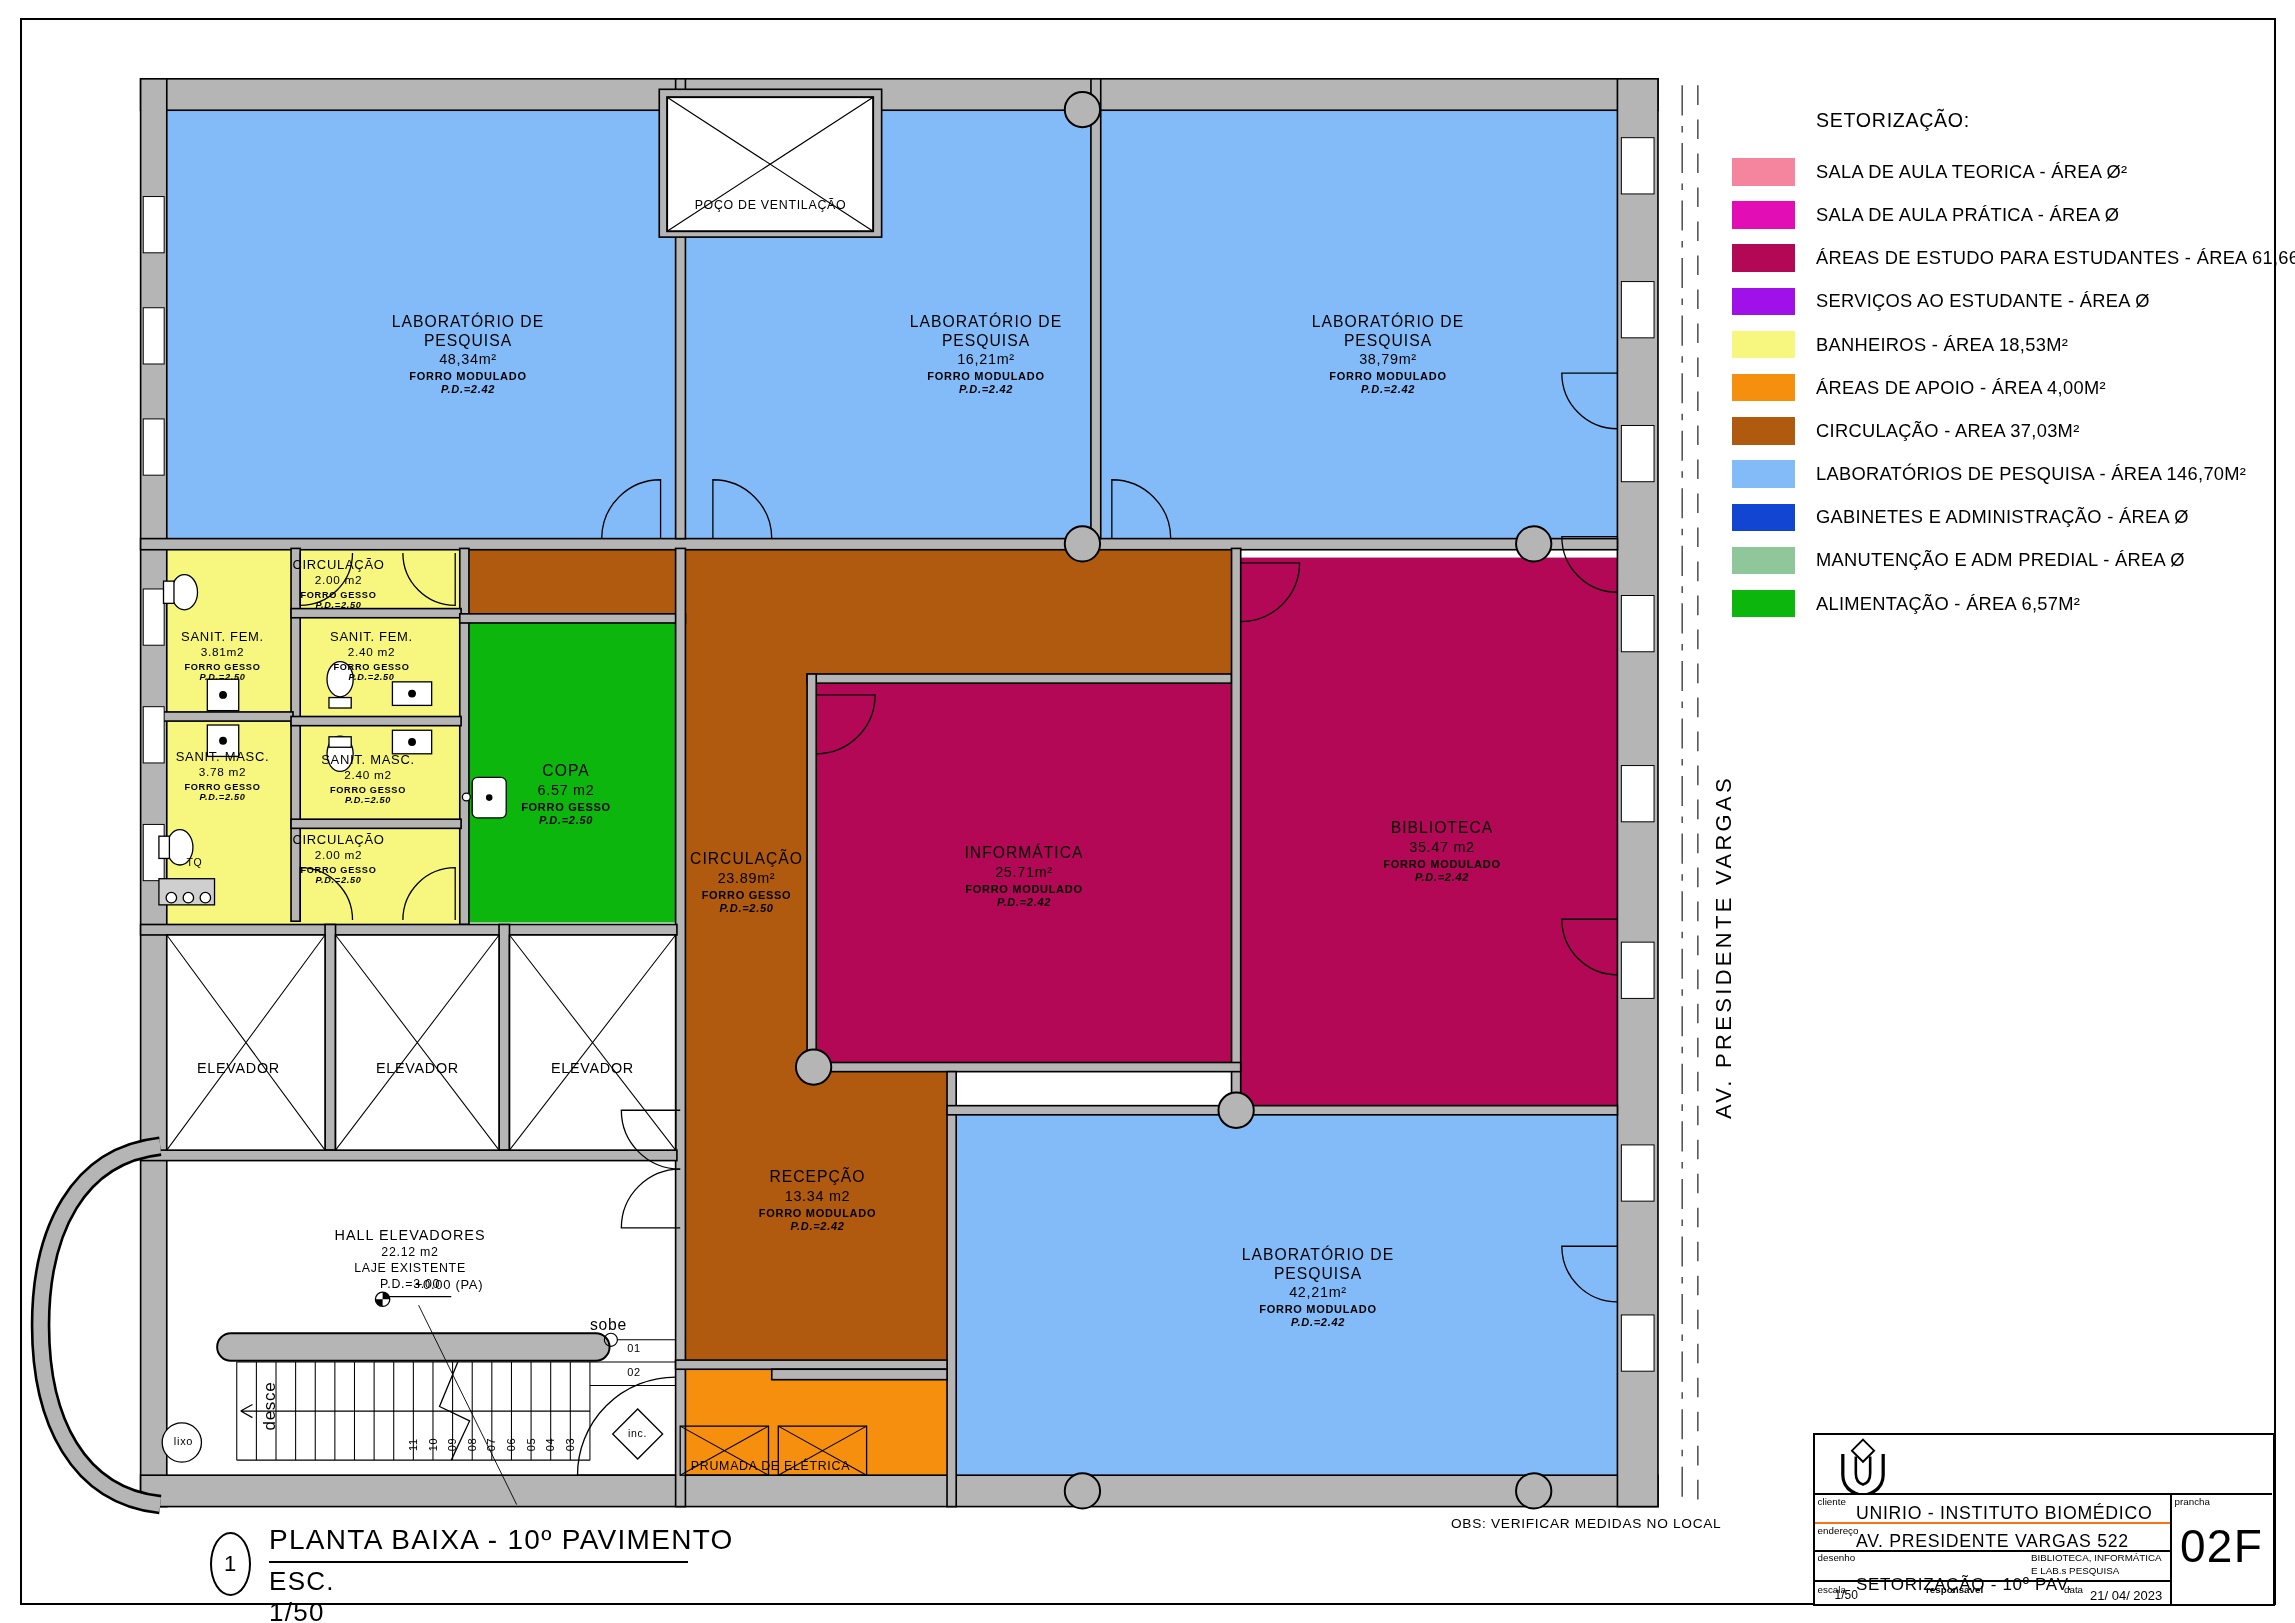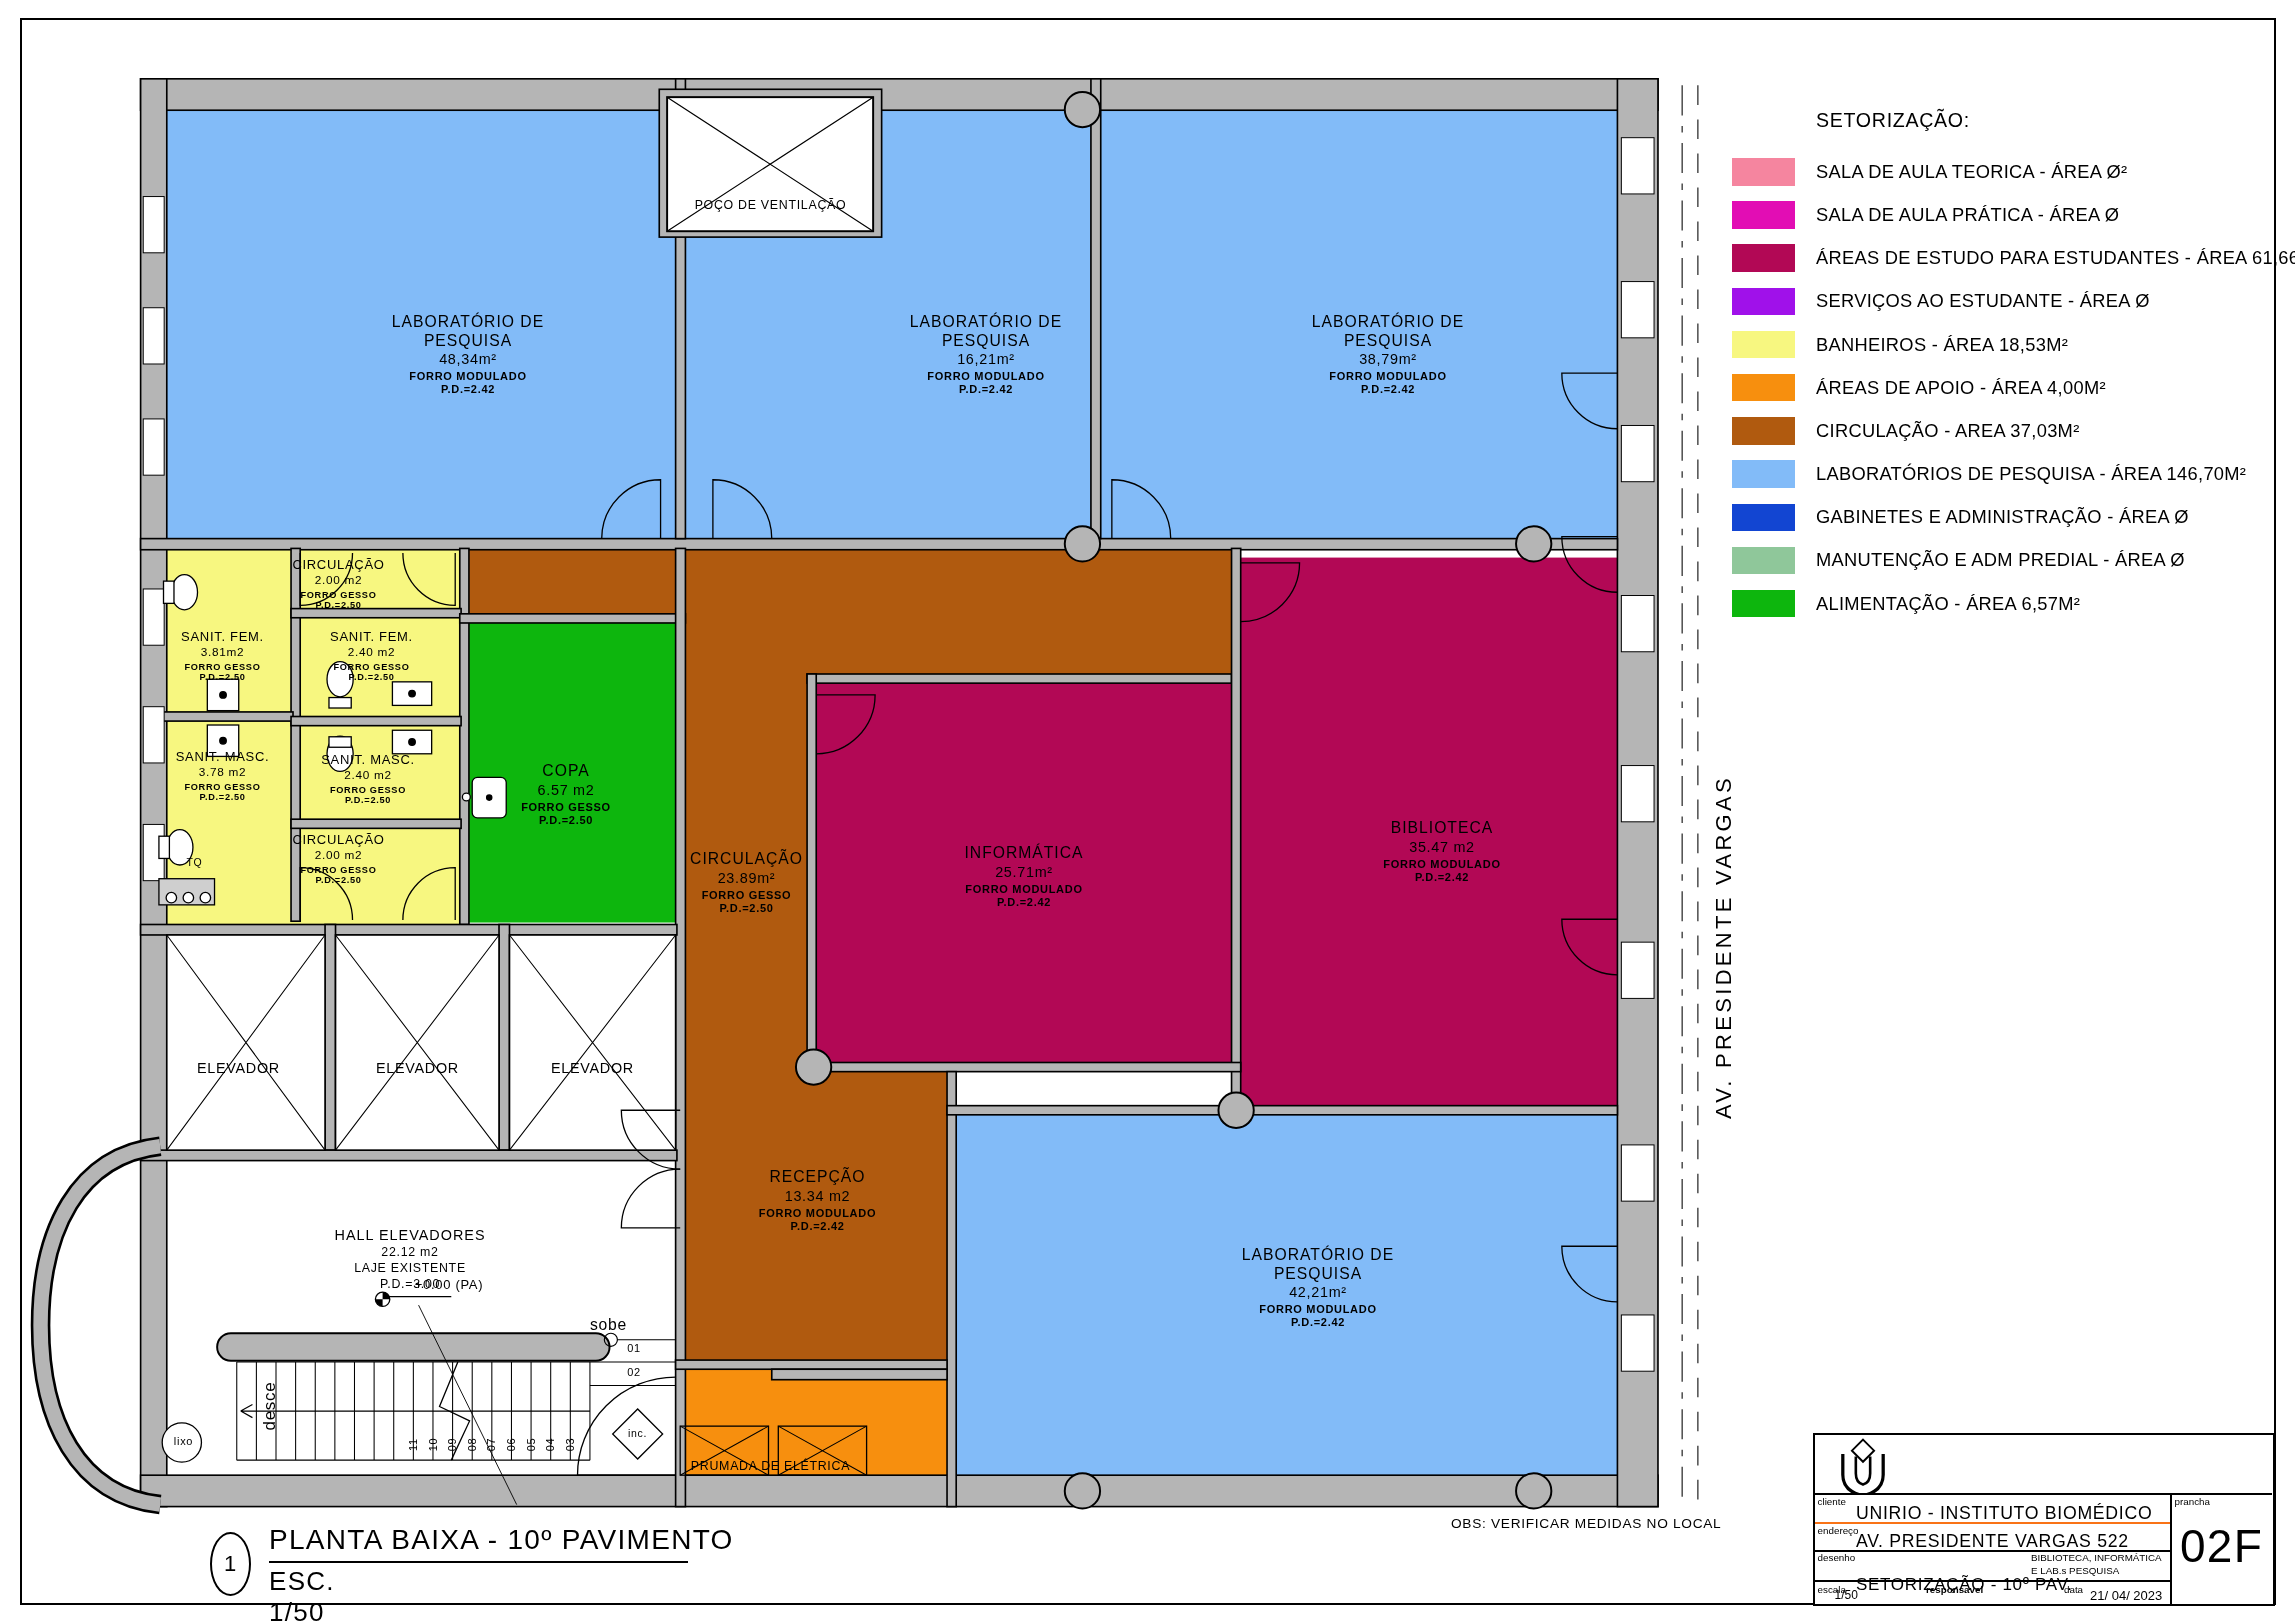--- a/index.html
+++ b/index.html
@@ -4,21 +4,21 @@
 <style>
   * { box-sizing: border-box; margin: 0; padding: 0; }
   html,body { width:2295px; height:1624px; background:#fff; font-family:"Liberation Sans",sans-serif; color:#000; }
   #sheet { position:relative; width:2295px; height:1624px; background:#fff; overflow:hidden; }
   #sheet-border { position:absolute; left:19.6px; top:18.3px; width:2256px; height:1587px; border:2px solid #000; }
   #plan-svg { position:absolute; left:0; top:0; z-index:1; }
   .lbl { position:absolute; z-index:2; display:flex; flex-direction:column; align-items:center; text-align:center; line-height:1.18; }
   .rname { font-size:15.7px; letter-spacing:1px; white-space:pre-line; }
   .rarea { font-size:14.4px; letter-spacing:0.7px; margin-top:1.3px; }
   .rceil { font-size:11px; font-weight:bold; letter-spacing:0.7px; margin-top:2px; }
-  .rpd   { font-size:11px; font-weight:bold; letter-spacing:0.7px; }
+  .rpd   { font-size:11px; font-weight:bold; letter-spacing:0.7px;font-style:italic; }
   .sm .rname { font-size:13px; letter-spacing:0.7px; }
   .sm .rarea { font-size:11.8px; }
   .sm .rceil, .sm .rpd { font-size:9.2px; }
   .tag { position:absolute; z-index:2; font-size:12.4px; letter-spacing:0.7px; text-align:center; }
   .rot { transform:rotate(-90deg); transform-origin:0 0; }
   #legend { position:absolute; left:1732px; top:109px; z-index:3; }
   #legend-title { font-size:19.6px; letter-spacing:0.7px; margin-left:84px; margin-bottom:26px; }
   .legend-row { display:flex; align-items:center; height:27.5px; margin-bottom:15.7px; }
   .legend-swatch { width:63px; height:27.5px; margin-right:21px; flex:none; }
   .legend-label { font-size:18.3px; letter-spacing:0.3px; white-space:nowrap; }

